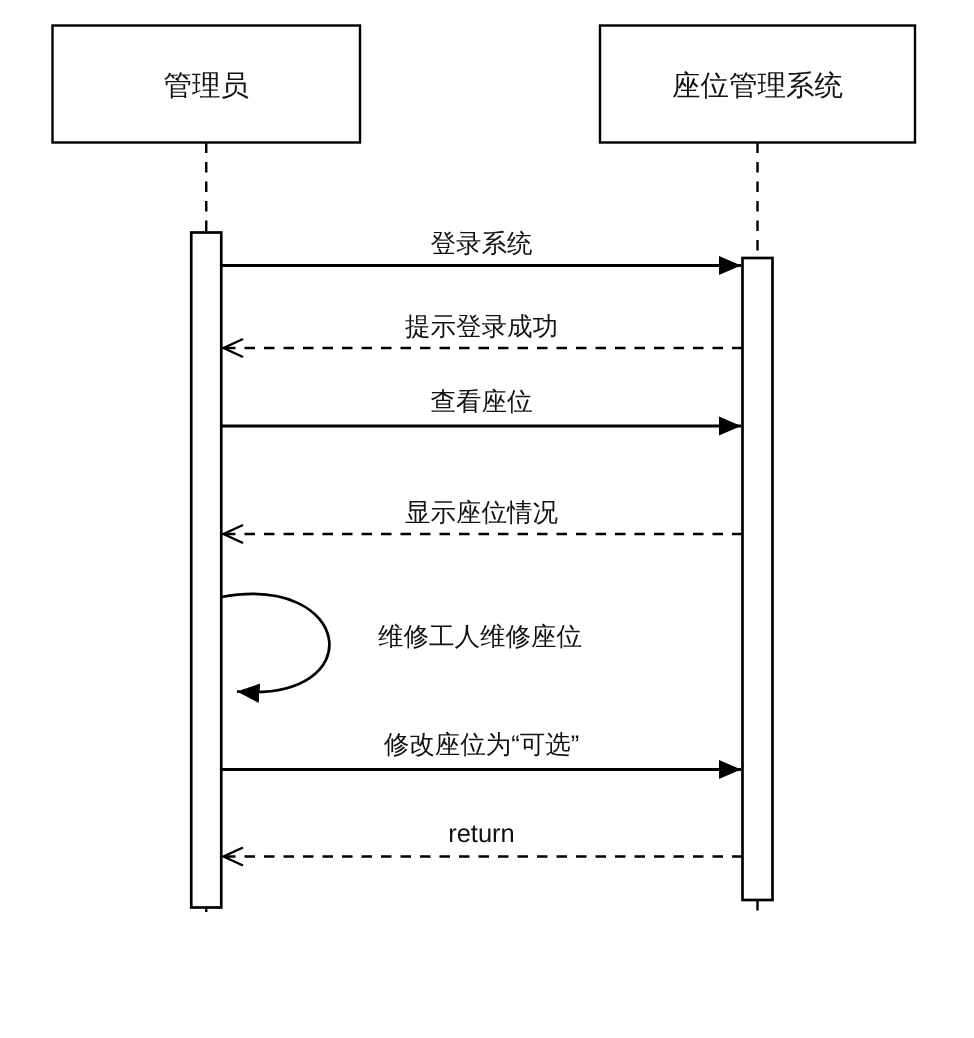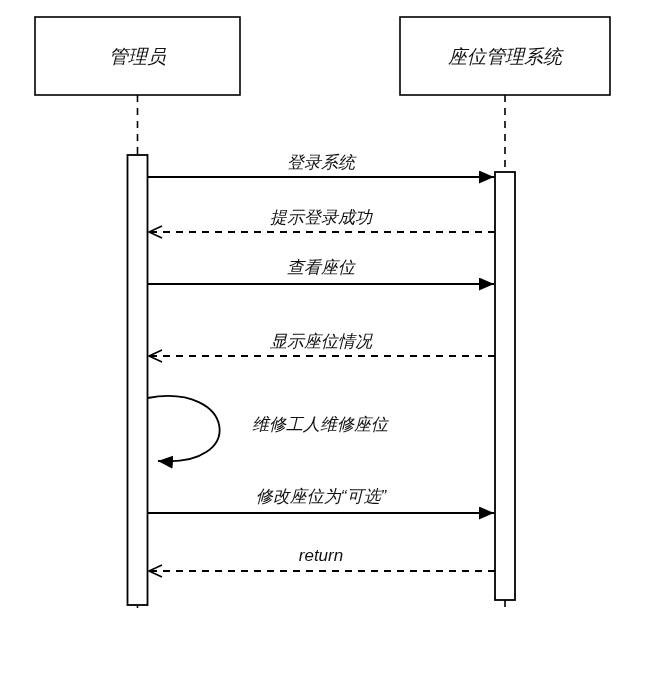--- a/index.html
+++ b/index.html
@@ -6,21 +6,20 @@
     margin: 0;
     padding: 0;
     background: #ffffff;
   }
   .canvas {
     position: relative;
     width: 649px;
     height: 608px;
     background: #ffffff;
     font-family: "Liberation Sans", "DejaVu Sans", sans-serif;
-    font-style: italic;
   }
   svg {
     display: block;
   }
   .actor-box {
     fill: #ffffff;
     stroke: #000000;
     stroke-width: 1.6;
   }
   .actor-label {

